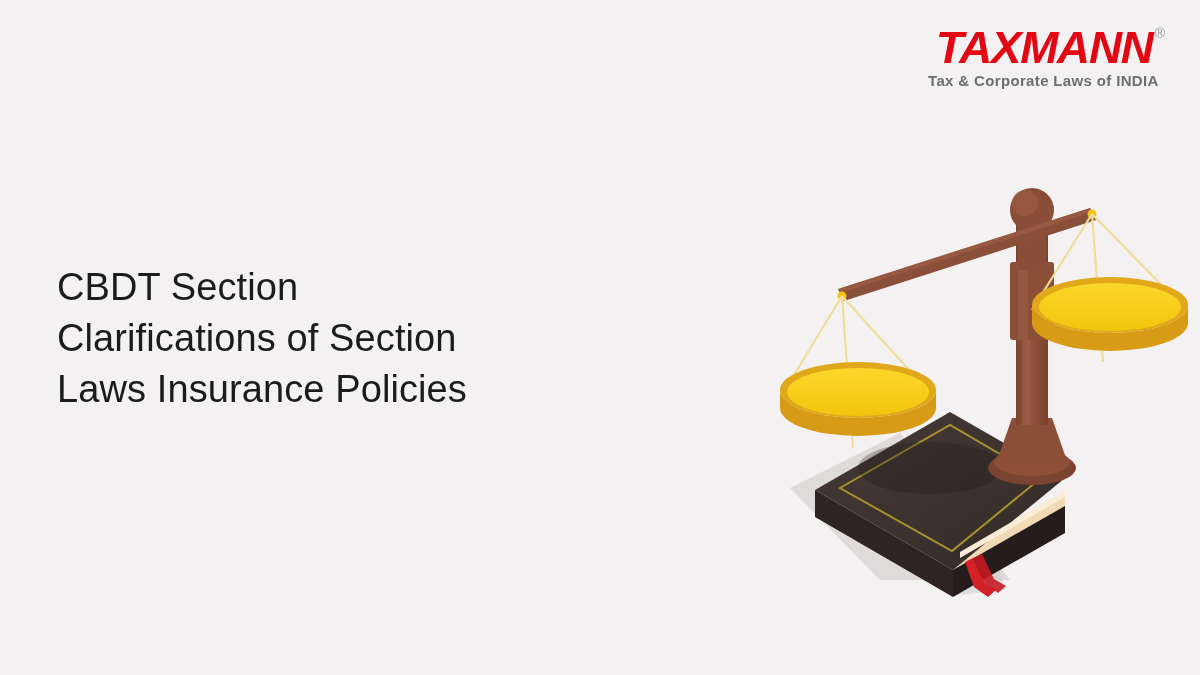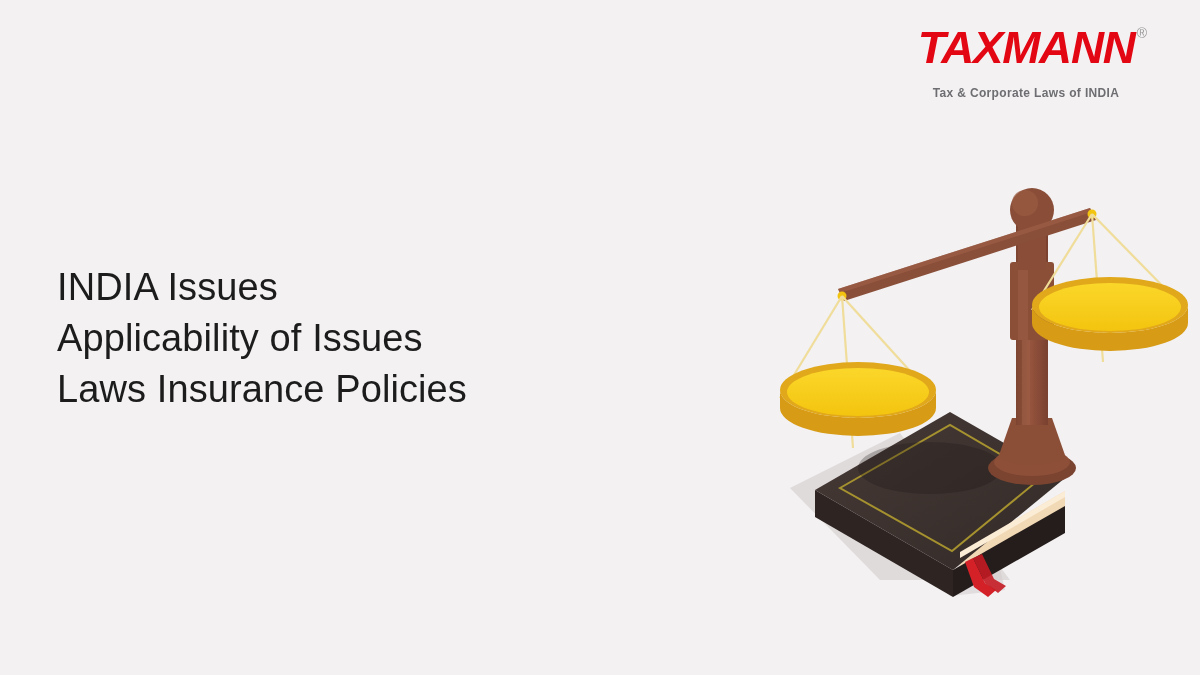--- a/index.html
+++ b/index.html
@@ -20,22 +20,22 @@
     inset: 0;
     width: 1200px;
     height: 675px;
     background: #f3f1f2;
   }
 
   
   .brand {
     position: absolute;
     top: 26px;
-    right: 64px;
-    text-align: center;
+    right: 52px;
+    text-align: right;
     width: 220px;
   }
   .brand-wordmark-wrap {
     position: relative;
     display: inline-block;
     line-height: 1;
   }
   .brand-wordmark {
     font-family: "Liberation Sans", sans-serif;
     font-weight: 700;
@@ -53,23 +53,23 @@
     position: absolute;
     top: 0px;
     right: -17px;
     font-size: 14px;
     font-weight: 400;
     font-style: normal;
     color: #9a9a9a;
     line-height: 1;
   }
   .brand-tagline {
-    margin-top: 16px;
-    font-family: "Liberation Sans", sans-serif;
-    font-size: 12px;
+    margin-top: 2px;
+    font-family: "Liberation Sans", sans-serif;
+    font-size: 15px;
     font-weight: 700;
     letter-spacing: 0.35px;
     color: #6e6e72;
     white-space: nowrap;
   }
 
   
   .headline {
     position: absolute;
     left: 57px;
@@ -107,22 +107,22 @@
 
   <div class="brand">
     <div class="brand-wordmark-wrap">
       <span class="brand-wordmark">TAXMANN</span>
       <span class="brand-reg">®</span>
     </div>
     <div class="brand-tagline">Tax &amp; Corporate Laws of INDIA</div>
   </div>
 
   <div class="headline">
-    <div class="headline-line">INDIA Issues</div>
-    <div class="headline-line">Applicability of Issues</div>
+    <div class="headline-line">CBDT Section</div>
+    <div class="headline-line">Clarifications of Section</div>
     <div class="headline-line">Laws Insurance Policies</div>
   </div>
 
   <div class="illustration">
     <svg viewBox="0 0 440 470" xmlns="http://www.w3.org/2000/svg">
       <defs>
         <linearGradient id="panTopGrad" x1="0" y1="0" x2="0" y2="1">
           <stop offset="0%" stop-color="#fbd72a"></stop>
           <stop offset="100%" stop-color="#f3c40f"></stop>
         </linearGradient>

